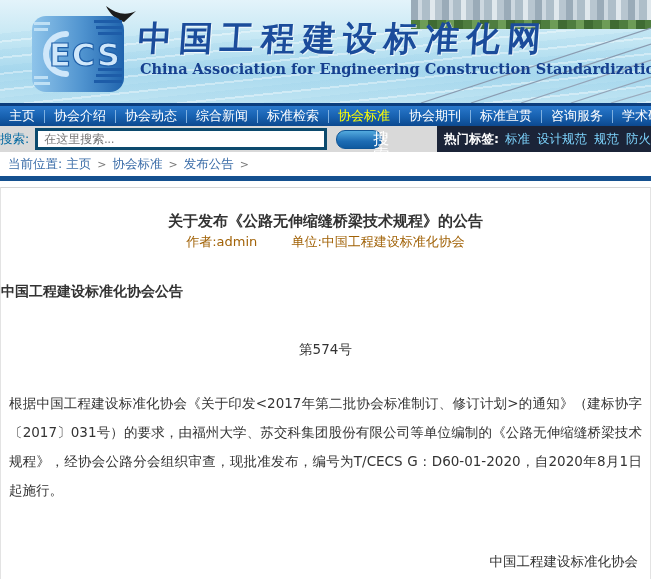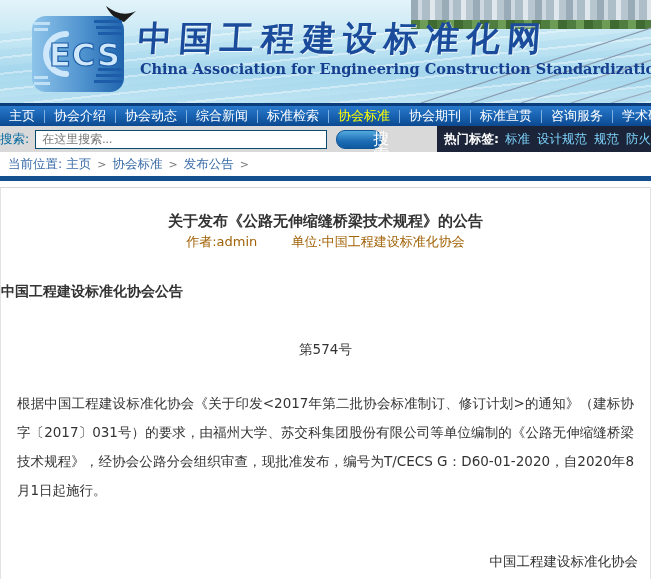--- a/index.html
+++ b/index.html
@@ -33,21 +33,21 @@
     background:linear-gradient(180deg,#2a79cc 0%,#1760af 55%,#0c498f 100%);
     border-top:3px solid #0b3d7d; white-space:nowrap; }
   .nav-item { padding:0 9px; font-size:13px; color:#ffffff; cursor:pointer; flex:0 0 auto; }
   .nav-item.active { color:#ffff00; }
   .nav-sep { width:1px; height:13px; background:#7fb0e0; flex:0 0 auto; }
 
   
   .searchrow { position:relative; width:651px; height:26px; background:#d9d9d9;
     display:flex; align-items:center; }
   .search-label { margin-left:0; font-size:12.5px; color:#0369a1; }
-  .search-input { width:292px; height:19px; margin-left:6px; border:1px solid #0c4a6e;
+  .search-input { width:292px; height:19px; margin-left:6px; border:3px solid #0c4a6e;
     background:#fff; font-size:12px; padding:8px 6px; color:#333; outline:none; }
   .search-btn { margin-left:9px; width:46px; height:19px; border:1px solid #0f5596; border-radius:9px;
     background:linear-gradient(180deg,#53aade 0%,#1d6cb4 60%,#0f5aa0 100%);
     color:#fff; font-size:16px; line-height:16px; text-align:center; cursor:pointer;
     font-family:"DejaVu Sans","Liberation Sans",sans-serif;padding-left:36px; }
   .hotbar { position:absolute; right:0; top:0; width:214px; height:26px; background:#1b2438;
     display:flex; align-items:center; padding-left:7px; white-space:nowrap; overflow:hidden; }
   .hot-label { font-size:12.5px; font-weight:bold; color:#ffffff; margin-right:6px; }
   .hot-tag { font-size:12.5px; color:#7dd3fc; margin-right:7px; cursor:pointer; }
 
@@ -62,21 +62,21 @@
   .gap { width:651px; height:6px; background:#fff; }
 
   
   .content { width:651px; height:392px; border-top:1px solid #d6d6d6;
     border-left:1px solid #e3e3e3; border-right:1px solid #e3e3e3; background:#fff; overflow:hidden; }
   .art-title { margin-top:24px; text-align:center; font-size:15px; font-weight:bold; color:#333; }
   .art-meta { margin-top:2px; text-align:center; font-size:13px; color:#a16207; }
   .art-meta span { margin:0 15px; }
   .notice-title { margin-top:32px; text-align:left; font-size:14px; font-weight:bold; color:#333; }
   .notice-num { margin-top:40px; text-align:center; font-size:13.5px; color:#333; }
-  .art-body { margin-top:30px; padding:0 16px; font-size:13.5px; line-height:29px; color:#333;
+  .art-body { margin-top:30px; padding:0 8px; font-size:13.5px; line-height:29px; color:#333;
     text-align:justify; }
   .sig { margin-top:48px; padding-right:12px; text-align:right; font-size:13.5px; color:#333; }
 </style>
 </head>
 <body>
 
 <div class="page">
 
   <div class="banner">
     <div class="banner-streaks"></div>

